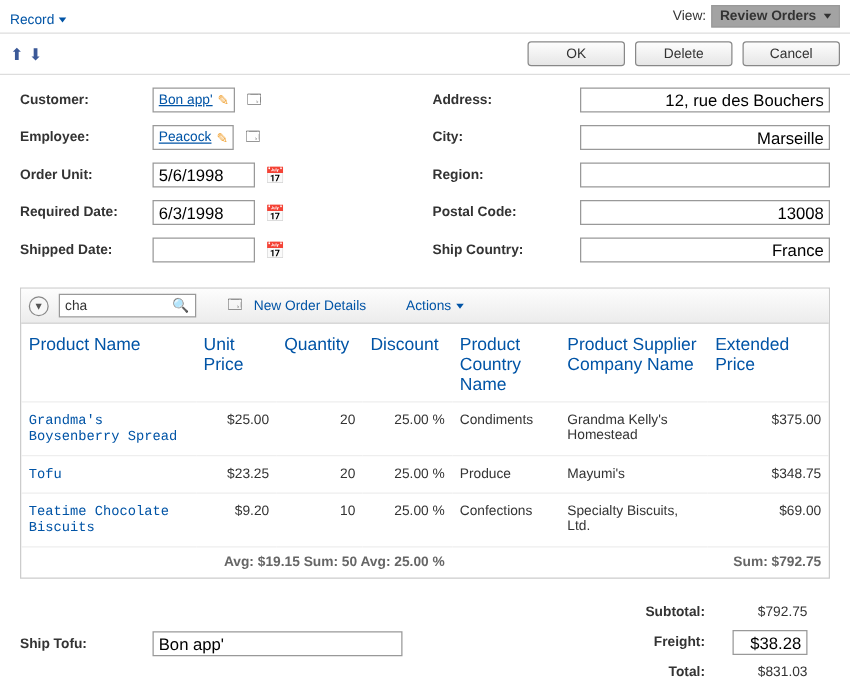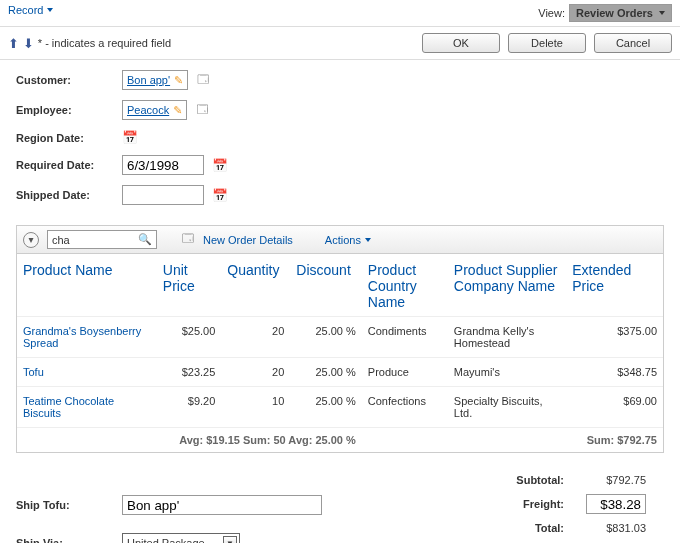--- a/index.html
+++ b/index.html
@@ -7,21 +7,21 @@
     margin: 0;
     font-family: Tahoma, Arial, sans-serif;
     font-size: 11px;
     color: #333;
     background: #fff;
     width: 680px;
   }
   .topbar {
     display: flex;
     justify-content: space-between;
-    align-items: flex-start;
+    align-items: flex-end;
     padding: 4px 8px;
     border-bottom: 1px solid #ddd;
     background: #fff;
   }
   .record-menu {
     color: #0154a6;
     cursor: pointer;
     display: inline-flex;
     align-items: center;
     gap: 4px;
@@ -138,21 +138,21 @@
     padding: 8px 6px 6px 6px;
     vertical-align: top;
     font-size: 14px;
   }
   .grid td {
     padding: 8px 6px;
     vertical-align: top;
   }
   .grid tbody tr { border-top: 1px solid #eee; }
   .num { text-align: right; }
-  .prod-link { color:#0154a6; cursor:pointer; }
+  .prod-link { color:#0154a6; cursor:pointer;font-family:Liberation Mono, monospace; }
   .summary-row {
     border-top: 1px dashed #bbb;
     color: #666;
     font-size: 11px;
   }
   .summary-row td { padding: 6px; font-weight: bold; }
   .totals {
     display: flex;
     justify-content: flex-end;
     padding: 6px 24px 0 24px;
@@ -202,21 +202,20 @@
       <span>Review Orders</span>
       <span class="caret-dark"></span>
     </span>
   </span>
 </div>
 
 <div class="actionbar">
   <span class="arrows">
     <span class="arrow-btn">⬆</span>
     <span class="arrow-btn">⬇</span>
-    <span>* - indicates a required field</span>
   </span>
   <span class="btn-row">
     <span class="btn">OK</span>
     <span class="btn">Delete</span>
     <span class="btn">Cancel</span>
   </span>
 </div>
 
 <div class="form-area">
   <div class="col">
@@ -230,32 +229,55 @@
     </div>
     <div class="form-row">
       <span class="lbl">Employee:</span>
       <span class="lookup-box">
         <span class="lookup-link">Peacock</span>
         <span class="pencil">✎</span>
       </span>
       <span class="mini-icon">🗔</span>
     </div>
     <div class="form-row">
-      <span class="lbl">Region Date:</span>
+      <span class="lbl">Order Unit:</span>
+      <input class="input date" value="5/6/1998" style="">
       <span class="cal-icon">📅</span>
     </div>
     <div class="form-row">
       <span class="lbl">Required Date:</span>
       <input class="input date" value="6/3/1998" style="">
       <span class="cal-icon">📅</span>
     </div>
     <div class="form-row">
       <span class="lbl">Shipped Date:</span>
       <input class="input date" value="" style="">
       <span class="cal-icon">📅</span>
+    </div>
+  </div>
+  <div class="col">
+    <div class="form-row">
+      <span class="lbl-right">Address:</span>
+      <input class="input wide" value="12, rue des Bouchers" style="">
+    </div>
+    <div class="form-row">
+      <span class="lbl-right">City:</span>
+      <input class="input wide" value="Marseille" style="">
+    </div>
+    <div class="form-row">
+      <span class="lbl-right">Region:</span>
+      <input class="input wide" value="" style="">
+    </div>
+    <div class="form-row">
+      <span class="lbl-right">Postal Code:</span>
+      <input class="input wide" value="13008" style="">
+    </div>
+    <div class="form-row">
+      <span class="lbl-right">Ship Country:</span>
+      <input class="input wide" value="France" style="">
     </div>
   </div>
 </div>
 
 <div class="grid-wrap">
   <div class="grid-toolbar">
     <span class="search-circle">▾</span>
     <span class="search-box">
       <span>cha</span>
       <span style="color:#666;">🔍</span>

